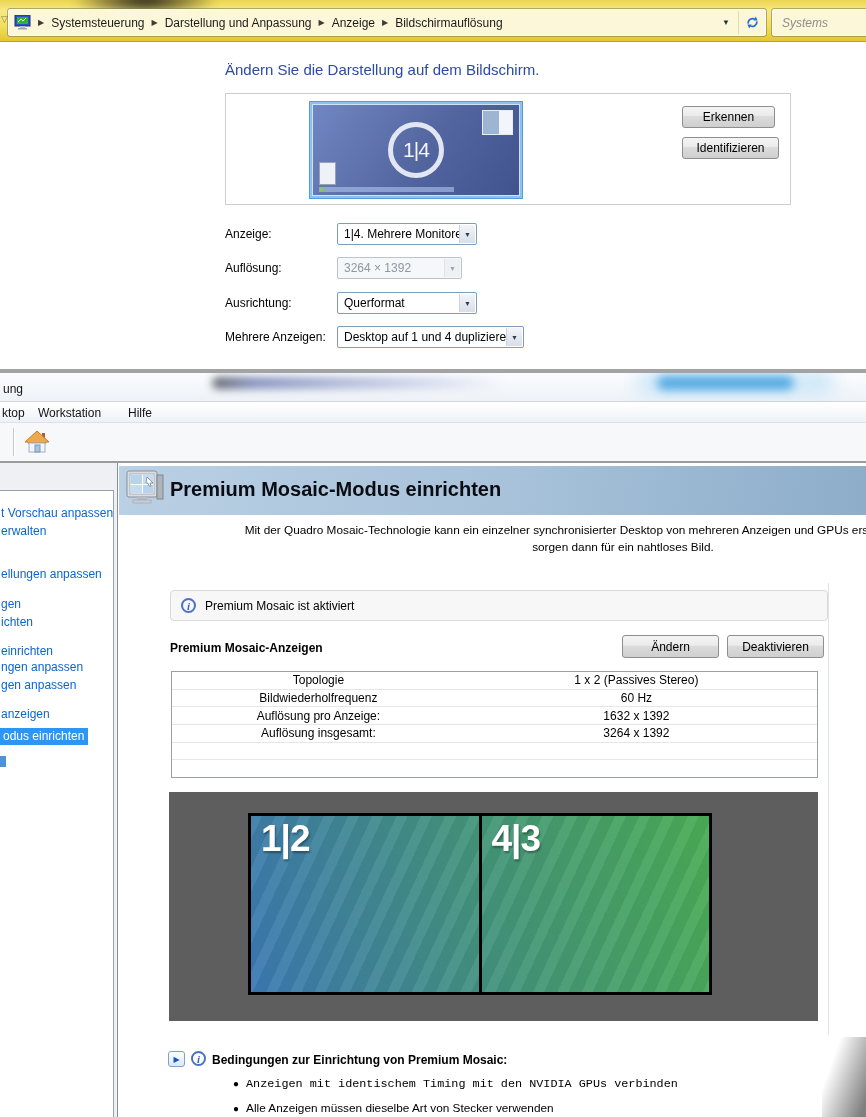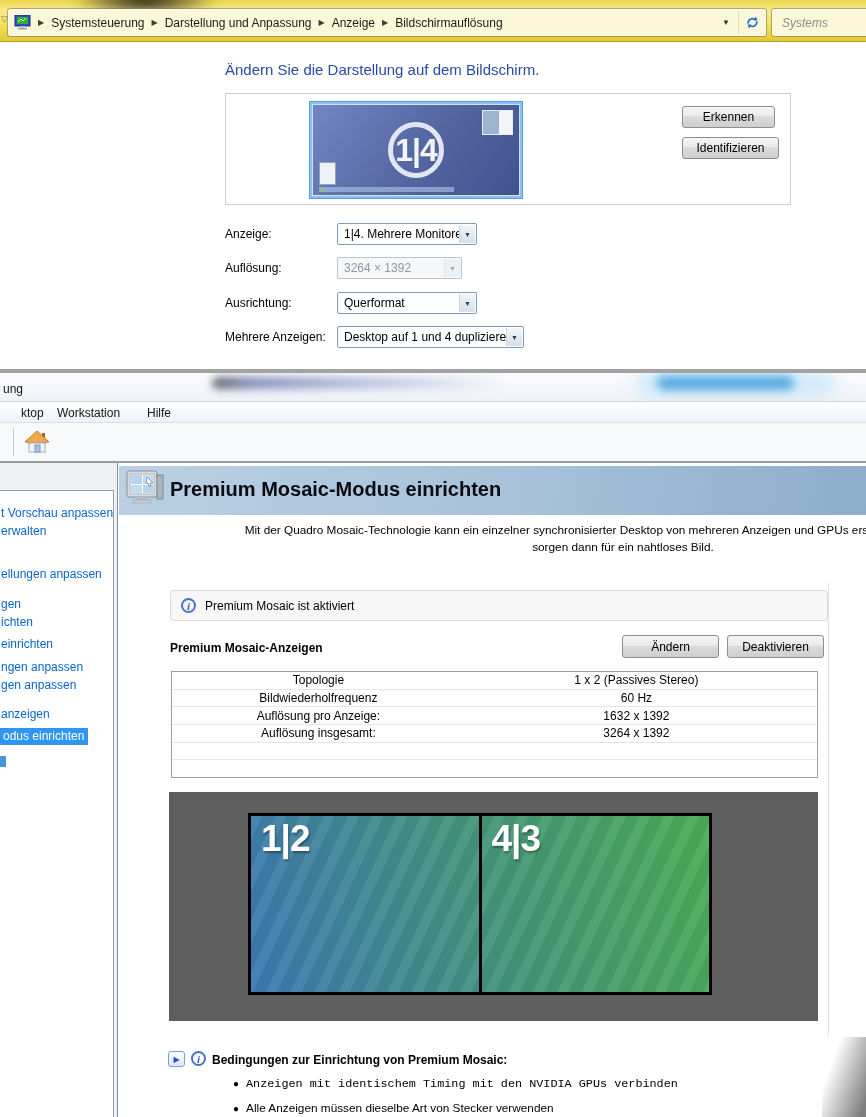--- a/index.html
+++ b/index.html
@@ -36,21 +36,21 @@
   .cpl-heading { position:absolute; left:225px; top:19px; font-size:15px; color:#2b4aa5; }
 
   .preview-box { position:absolute; left:225px; top:51px; width:566px; height:112px;
     border:1px solid #cdcdcd; background:#fff; }
   .mon-preview { position:absolute; left:84px; top:8px; width:212px; height:96px;
     border:2px solid #8cc0ee; box-shadow:0 0 0 1px #569ddb, inset 0 0 0 1px #cfe3f6;
     background:linear-gradient(125deg,#7187c3 0%,#53659f 55%,#41538f 100%); }
   .mon-circle { position:absolute; left:50%; top:50%; transform:translate(-50%,-50%);
     width:56px; height:56px; border:5px solid rgba(238,241,250,.92); border-radius:50%;
     display:flex; align-items:center; justify-content:center; }
-  .mon-circle span { font-size:32px; font-weight:bold; color:#f2f5fc; letter-spacing:-1px; }
+  .mon-circle span { font-size:21px; font-weight:normal; color:#f2f5fc; letter-spacing:-1px; }
   .thumb-tr { position:absolute; right:7px; top:6px; width:31px; height:25px;
     background:linear-gradient(90deg,#9db4d2 55%,#f2f5f9 55%); border:1px solid #e8edf4; }
   .thumb-bl { position:absolute; left:7px; bottom:11px; width:17px; height:23px;
     background:#eef1f6; border:1px solid #98a2b4; }
   .mon-taskbar { position:absolute; left:7px; right:66px; bottom:4px; height:5px;
     background:rgba(168,190,232,.65); }
   .mon-taskbar::before { content:""; position:absolute; left:1px; top:1px; width:3px; height:3px; background:#7fd24a; }
 
   .btn7 { background:linear-gradient(180deg,#f4f4f4 0%,#ebebeb 45%,#dcdcdc 46%,#cfcfcf 100%);
     border:1px solid #8e8e8e; border-radius:3px; font-size:12px; color:#000;
@@ -82,21 +82,21 @@
     background:#bfe2f7; filter:blur(9px); opacity:.75; }
   .blur-link { position:absolute; left:657px; top:3px; width:137px; height:14px;
     background:#3f9fe0; filter:blur(5px); opacity:.85; border-radius:7px; }
   .blur-text-left { position:absolute; left:212px; top:4px; width:292px; height:12px; border-radius:6px;
     background:linear-gradient(90deg,#33343c 0%,#5e6da6 14%,#93a0c9 42%,#c3cbe6 70%,rgba(255,255,255,0) 100%);
     filter:blur(4px); opacity:.75; }
 
   .nv-menubar { position:absolute; left:0; top:31px; width:100%; height:19px;
     background:linear-gradient(180deg,#ffffff,#edf1f8); border-bottom:1px solid #dde1ea;
     font-size:12px; color:#141414; }
-  .menu-item { position:absolute; top:2px; cursor:default;margin-left:19px; }
+  .menu-item { position:absolute; top:2px; cursor:default; }
 
   .nv-toolbar { position:absolute; left:0; top:50px; width:100%; height:40px;
     background:#f7f8fa; border-bottom:2px solid #9b9b9b; }
   .tool-sep { position:absolute; left:13px; top:5px; width:1px; height:28px; background:#c9c9c9;
     box-shadow:1px 0 0 #fff; }
   .home-btn { position:absolute; left:23px; top:5px; width:28px; height:28px;
     display:flex; align-items:center; justify-content:center; border-radius:3px; }
 
   .nv-main { position:absolute; left:0; top:90px; width:100%; height:658px; }
   .nv-sidebar { position:absolute; left:0; top:0; width:118px; height:100%; background:#eef0f3; }
@@ -279,21 +279,21 @@
 
     <div class="nv-main">
 
       <div class="nv-sidebar">
         <div class="side-panel">
           <span class="side-item" style="top:15px;">t Vorschau anpassen</span>
           <span class="side-item" style="top:33px;">erwalten</span>
           <span class="side-item" style="top:76px;">ellungen anpassen</span>
           <span class="side-item" style="top:106px;">gen</span>
           <span class="side-item" style="top:124px;">ichten</span>
-          <span class="side-item" style="top:146px;">einrichten</span>
+          <span class="side-item" style="top:153px;">einrichten</span>
           <span class="side-item" style="top:169px;">ngen anpassen</span>
           <span class="side-item" style="top:187px;">gen anpassen</span>
           <span class="side-item" style="top:216px;">anzeigen</span>
           <span class="side-item selected" style="top:237px;">odus einrichten</span>
           <span class="side-sliver" style="top:265px;"></span>
         </div>
         <div class="split"></div>
       </div>
 
       <div class="nv-content">

